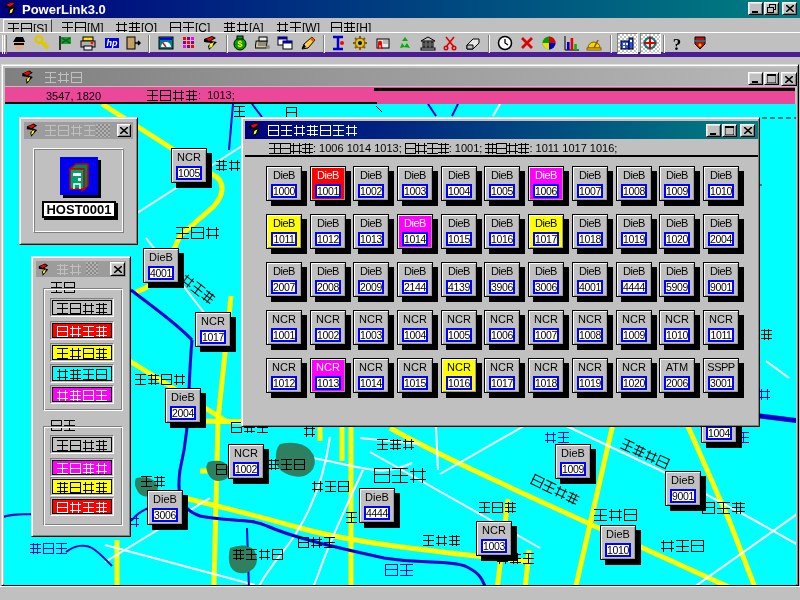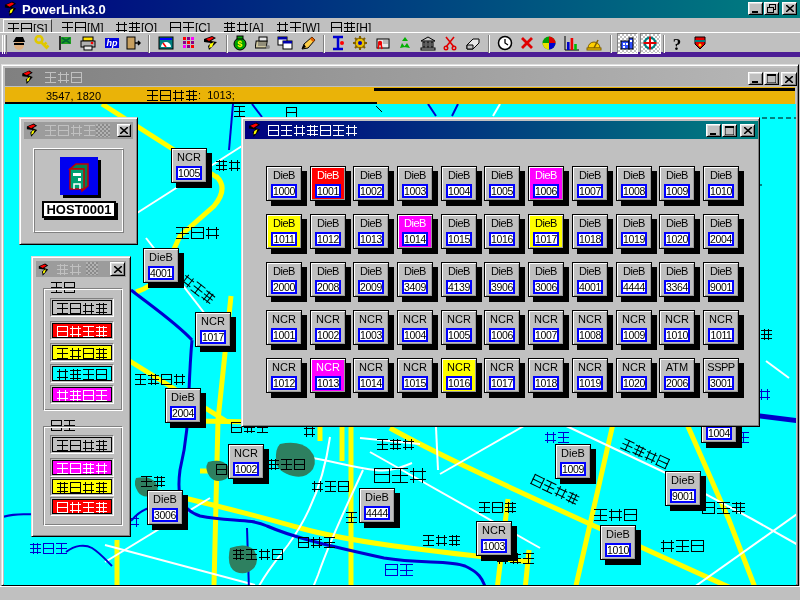--- a/index.html
+++ b/index.html
@@ -243,21 +243,21 @@
           <rect x="0" y="0" width="9" height="9" fill="none" stroke="#000"></rect>
           <rect x="0" y="0" width="9" height="2" fill="#000"></rect>
         </svg>
       </div>
       <div class="ab cb" style="left:776px;top:4px;width:16px;height:14px">
         <svg width="8" height="7" viewBox="0 0 8 7">
           <path d="M0 0l8 7M8 0L0 7" stroke="#000" stroke-width="1.6"></path>
         </svg>
       </div>
 </div>
-<div class="ab" style="left:3px;top:22px;width:790px;height:19px;background:#eab308;font-size:11px">
+<div class="ab" style="left:3px;top:22px;width:790px;height:19px;background:#ec4899;font-size:11px">
 <div class="ab" style="left:41px;top:3px">3547, 1820</div>
 <div class="ab" style="left:141px;top:2px"><i class="z a"></i><i class="z b"></i><i class="z c"></i><i class="z d"></i>: &nbsp;1013;</div>
 <div class="ab" style="left:0;top:15px;width:372px;height:3px;background:#000"></div>
 <div class="ab" style="left:369px;top:1px;width:421px;height:3px;background:#000"></div>
 </div>
 </div>
 <div class="ab" style="left:4px;top:104px;width:792px;height:481px;background:#00ffff;overflow:hidden">
 <svg class="ab" style="left:0;top:0" width="792" height="481" viewBox="4 104 792 481">
 <g fill="none">
 <path d="M102,104 L218,178" stroke="#ffff00" stroke-width="5"></path>
@@ -489,20 +489,23 @@
           <rect x="0" y="0" width="9" height="9" fill="none" stroke="#000"></rect>
           <rect x="0" y="0" width="9" height="2" fill="#000"></rect>
         </svg>
       </div>
       <div class="ab cb" style="left:495px;top:3px;width:15px;height:13px">
         <svg width="8" height="7" viewBox="0 0 8 7">
           <path d="M0 0l8 7M8 0L0 7" stroke="#000" stroke-width="1.6"></path>
         </svg>
       </div>
 </div>
+<div class="ab" style="left:3px;top:22px;width:513px;height:17px;background:#c0c0c0;border-bottom:2px solid #000;font-size:12px">
+<div class="ab tight" style="left:24px;top:2px;white-space:nowrap;font-size:11px"><i class="z a"></i><i class="z b"></i><i class="z c"></i><i class="z d"></i>: 1006 1014 1013; <i class="z b"></i><i class="z c"></i><i class="z a"></i><i class="z d"></i>: 1001; <i class="z d"></i><i class="z b"></i><i class="z c"></i><i class="z d"></i>: 1011 1017 1016;</div>
+</div>
 <div class="dev  sp" style="left:24px;top:48px">
       <b>DieB</b>
       <span>1000</span>
     </div>
 <div class="dev r sp" style="left:68px;top:48px">
       <b>DieB</b>
       <span>1001</span>
     </div>
 <div class="dev  sp" style="left:111px;top:48px">
       <b>DieB</b>
@@ -579,33 +582,33 @@
 <div class="dev  sp" style="left:417px;top:96px">
       <b>DieB</b>
       <span>1020</span>
     </div>
 <div class="dev  sp" style="left:461px;top:96px">
       <b>DieB</b>
       <span>2004</span>
     </div>
 <div class="dev  sp" style="left:24px;top:144px">
       <b>DieB</b>
-      <span>2000</span>
+      <span>2007</span>
     </div>
 <div class="dev  sp" style="left:68px;top:144px">
       <b>DieB</b>
       <span>2008</span>
     </div>
 <div class="dev  sp" style="left:111px;top:144px">
       <b>DieB</b>
       <span>2009</span>
     </div>
 <div class="dev  sp" style="left:155px;top:144px">
       <b>DieB</b>
-      <span>3409</span>
+      <span>2144</span>
     </div>
 <div class="dev  sp" style="left:199px;top:144px">
       <b>DieB</b>
       <span>4139</span>
     </div>
 <div class="dev  sp" style="left:242px;top:144px">
       <b>DieB</b>
       <span>3906</span>
     </div>
 <div class="dev  sp" style="left:286px;top:144px">
@@ -615,21 +618,21 @@
 <div class="dev  sp" style="left:330px;top:144px">
       <b>DieB</b>
       <span>4001</span>
     </div>
 <div class="dev  sp" style="left:374px;top:144px">
       <b>DieB</b>
       <span>4444</span>
     </div>
 <div class="dev  sp" style="left:417px;top:144px">
       <b>DieB</b>
-      <span>3364</span>
+      <span>5909</span>
     </div>
 <div class="dev  sp" style="left:461px;top:144px">
       <b>DieB</b>
       <span>9001</span>
     </div>
 <div class="dev " style="left:24px;top:192px">
       <b>NCR</b>
       <span>1001</span>
     </div>
 <div class="dev " style="left:68px;top:192px">

